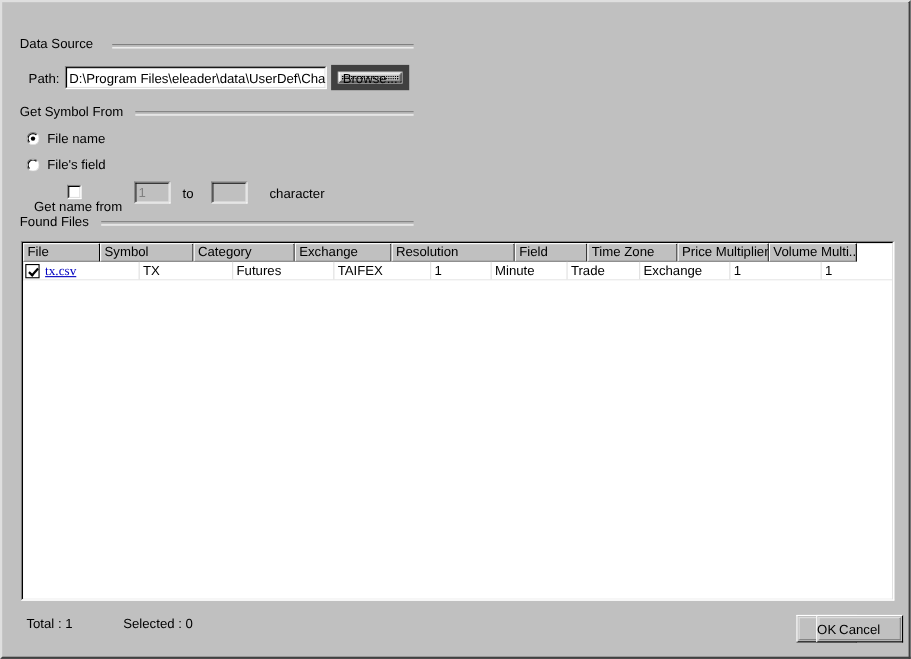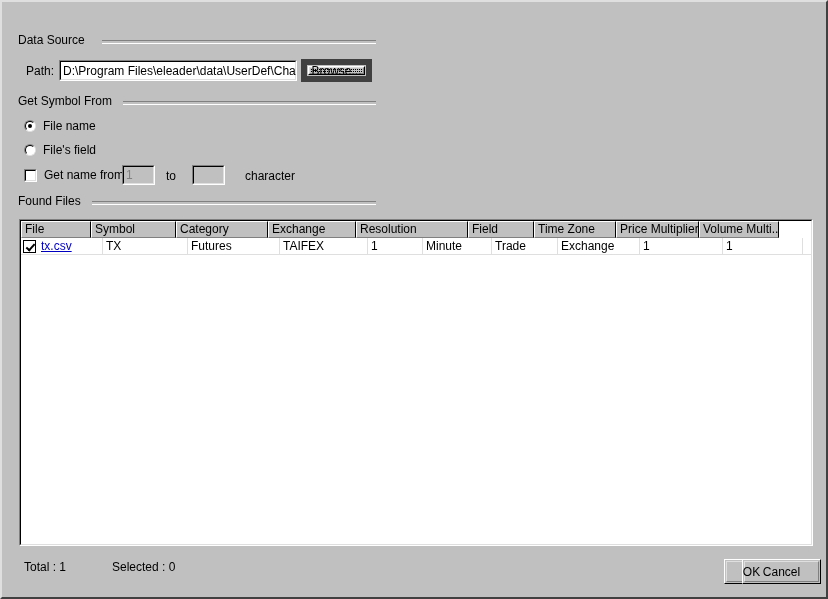--- a/index.html
+++ b/index.html
@@ -418,21 +418,21 @@
   <div class="radio-row" style="left:22px; top:117px;">
     <span class="radio-mark checked"></span>
     <span class="radio-label">File name</span>
   </div>
 
   <div class="radio-row" style="left:22px; top:141px;">
     <span class="radio-mark"></span>
     <span class="radio-label">File's field</span>
   </div>
 
-  <div class="check-row" style="left:22px; top:166px;">
+  <div class="check-row" style="left:22px; top:166px;flex-direction:column;">
     <span class="check-mark">
         <i></i>
       </span>
     <span class="check-label">Get name from</span>
   </div>
 
   <div class="textfield disabled" style="left:120px; top:163px; width:33px; height:20px;">
     <div class="inner">
       <span class="value">1</span>
     </div>
@@ -461,21 +461,21 @@
           <div class="hcell" style="width: 92px;">Category</div>
           <div class="hcell" style="width: 88px;">Exchange</div>
           <div class="hcell" style="width: 112px;">Resolution</div>
           <div class="hcell" style="width: 66px;">Field</div>
           <div class="hcell" style="width: 82px;">Time Zone</div>
           <div class="hcell" style="width: 83px;">Price Multiplier</div>
           <div class="hcell" style="width: 80px;">Volume Multi...</div>
         </div>
       <div id="lv-rows">
           <div class="lv-row">
-            <div class="cell file-cell" style="width: 82px;">
+            <div class="cell file-cell" style="width: 106px; font-family: Liberation Serif, serif;">
               <span class="file-check"></span>
               <span class="file-link">tx.csv</span>
             </div>
             <div class="cell" style="width: 85px;">TX</div>
             <div class="cell" style="width: 92px;">Futures</div>
             <div class="cell" style="width: 88px;">TAIFEX</div>
             <div class="cell" style="width: 55px;">1</div>
             <div class="cell" style="width: 69px;">Minute</div>
             <div class="cell" style="width: 66px;">Trade</div>
             <div class="cell" style="width: 82px;">Exchange</div>

